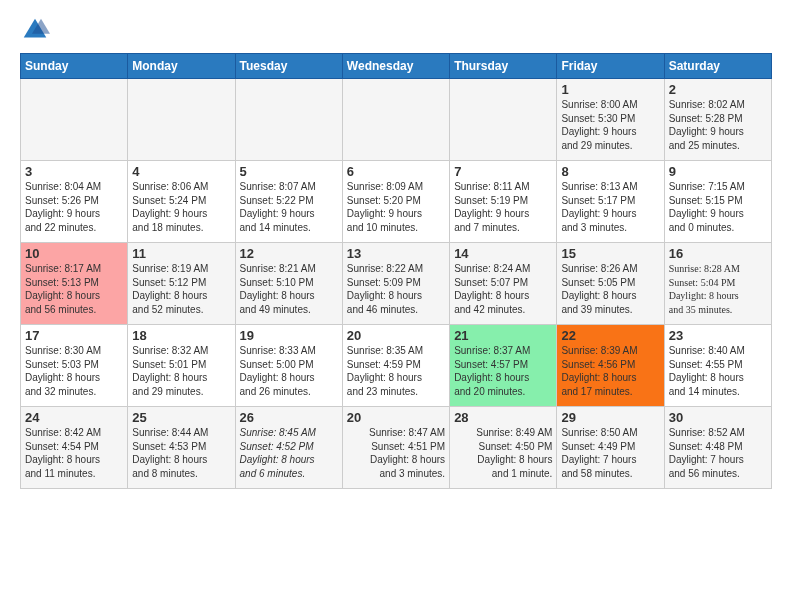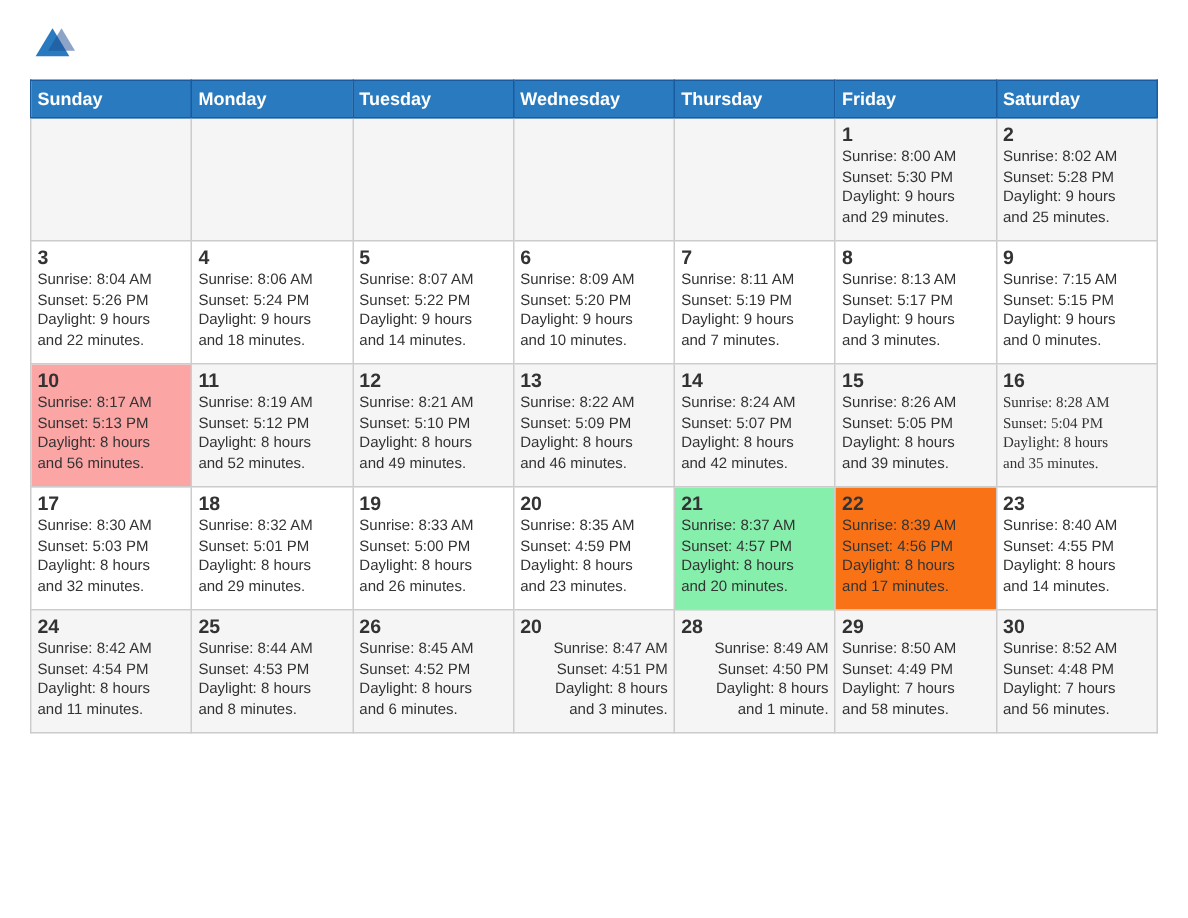--- a/index.html
+++ b/index.html
@@ -319,21 +319,21 @@
           </td>
           <td style="background: rgb(245, 245, 245);">
             <span class="day-number">25</span>
             <div class="cell-content" style="white-space: pre-line;">Sunrise: 8:44 AM
 Sunset: 4:53 PM
 Daylight: 8 hours
 and 8 minutes.</div>
           </td>
           <td style="background: rgb(245, 245, 245);">
             <span class="day-number">26</span>
-            <div class="cell-content" style="white-space: pre-line;">Sunrise: 8:45 AM
+            <div class="cell-content" style="white-space: pre-line; font-style: italic;">Sunrise: 8:45 AM
 Sunset: 4:52 PM
 Daylight: 8 hours
 and 6 minutes.</div>
           </td>
           <td style="background: rgb(245, 245, 245);">
             <span class="day-number">20</span>
             <div class="cell-content" style="white-space: pre-line; text-align: right;">Sunrise: 8:47 AM
 Sunset: 4:51 PM
 Daylight: 8 hours
 and 3 minutes.</div>

